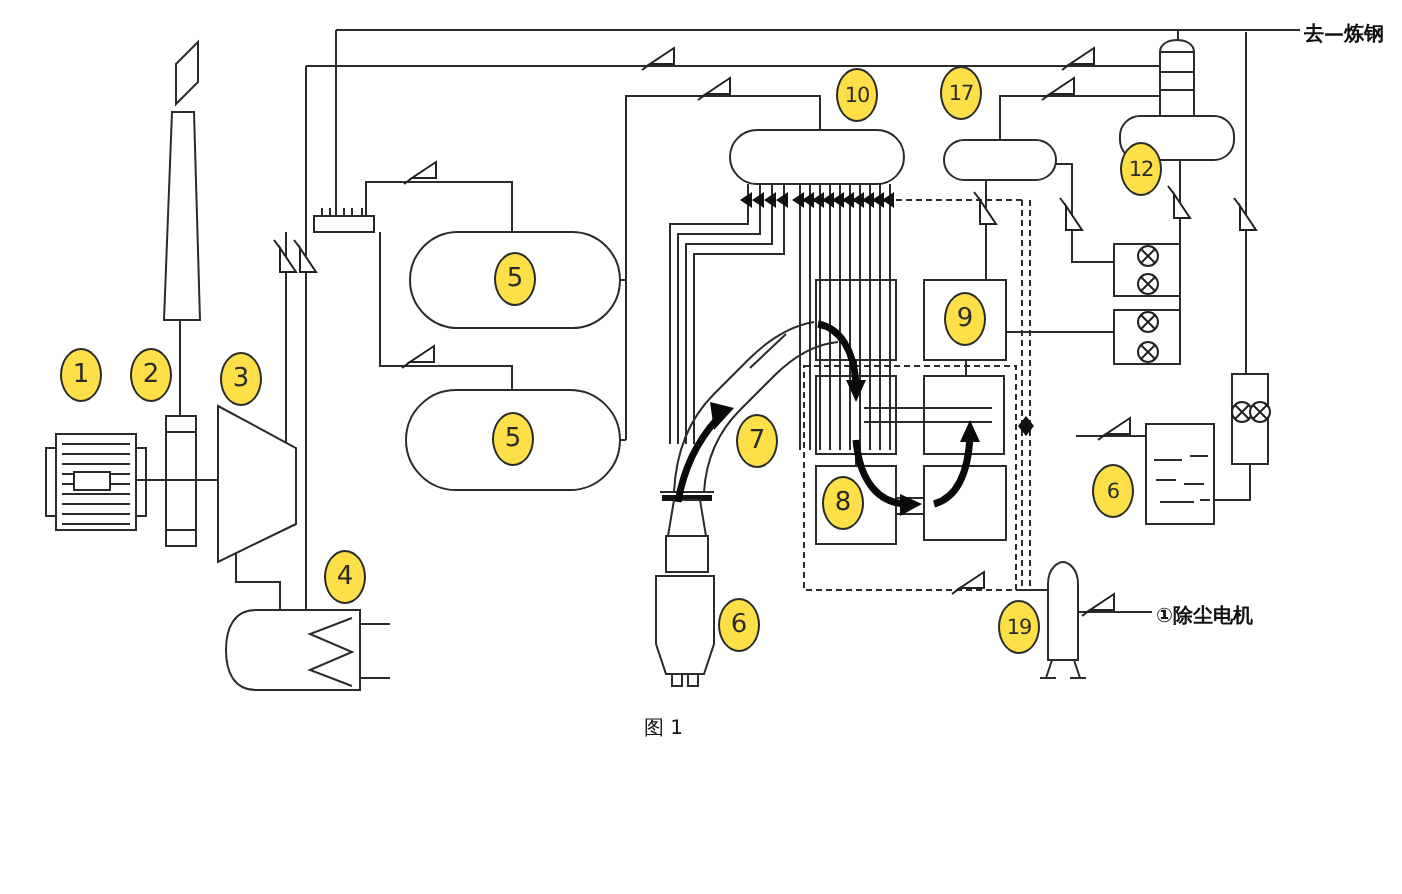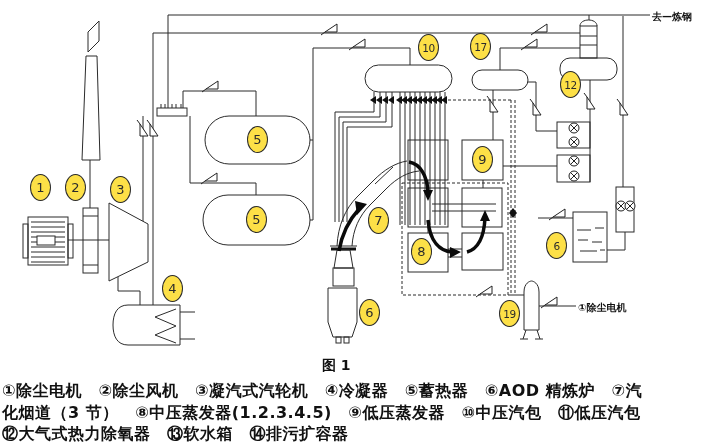--- a/index.html
+++ b/index.html
@@ -12,21 +12,21 @@
   svg{position:absolute;left:0;top:0;}
   .callout{
     position:absolute;width:21px;height:27px;border:1.4px solid #2b2b2b;border-radius:50%;
     background:#fde047;display:flex;align-items:center;justify-content:center;
     font-size:13px;color:#2b2b2b;box-sizing:border-box;
   }
   .callout.c2{font-size:10.5px;letter-spacing:-0.5px;}
   .floatlabel{
     position:absolute;font-size:10px;font-weight:bold;color:#111;white-space:nowrap;
   }
-  .caption{position:absolute;font-size:14px;font-weight:bold;color:#111;}
+  .caption{position:absolute;font-size:10px;font-weight:normal;color:#111;}
   .legend{
     position:absolute;left:2px;top:380px;width:699px;
     font-size:16px;font-weight:600;line-height:21.5px;letter-spacing:0.5px;color:#111;
   }
   .legend div{white-space:nowrap;}
 </style>
 </head>
 <body>
 
 <div id="stage">
@@ -272,19 +272,14 @@
       <span>6</span>
     </div>
 <div class="callout c2" style="left:499px;top:300px">
       <span>19</span>
     </div>
 
 <div class="floatlabel" style="left:652px;top:10px">去—炼钢</div>
 <div class="floatlabel" style="left:578px;top:301px">①除尘电机</div>
 <div class="caption" style="left:322px;top:357px">图 1</div>
 
-<div class="legend">
-  <div>①除尘电机　②除尘风机　③凝汽式汽轮机　④冷凝器　⑤蓄热器　⑥AOD 精炼炉　⑦汽</div>
-  <div>化烟道（3 节）　⑧中压蒸发器(1.2.3.4.5)　⑨低压蒸发器　⑩中压汽包　⑪低压汽包</div>
-  <div>⑫大气式热力除氧器　⑬软水箱　⑭排污扩容器</div>
+
 </div>
 
-</div>
-
 </body></html>

